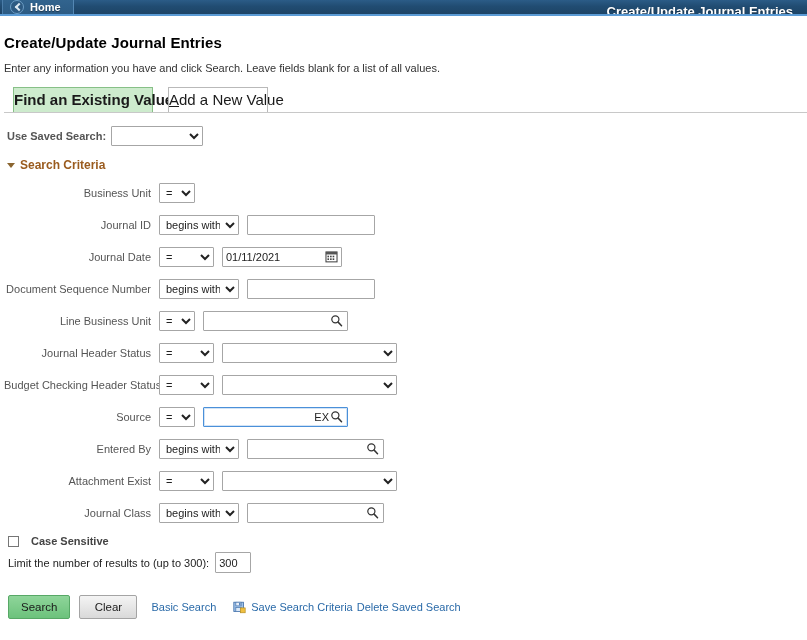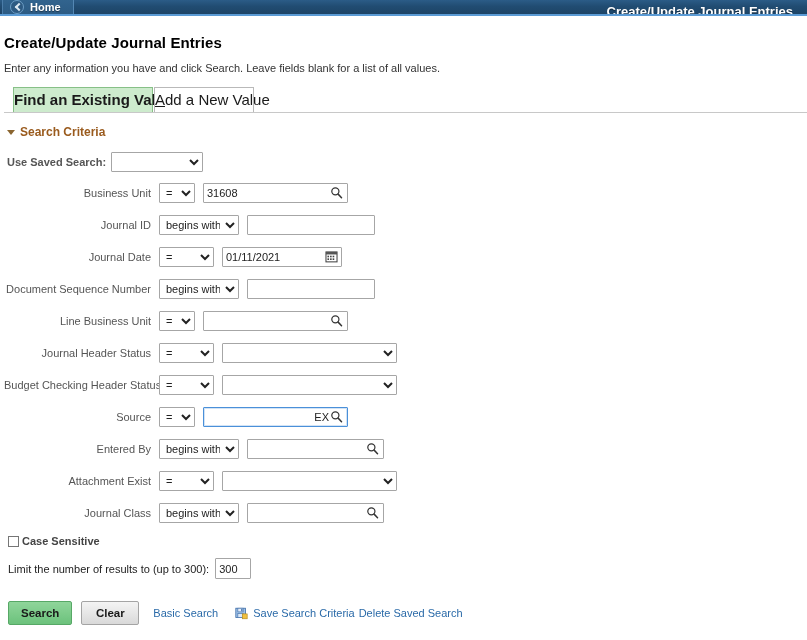--- a/index.html
+++ b/index.html
@@ -123,21 +123,21 @@
   }
   #tab-find {
     left: 9px;
     width: 140px;
     background: #cdebcd;
     border-color: #87c087;
     font-weight: bold;
     color: #1a1a1a;
   }
   #tab-add {
-    left: 150px;
+    left: 164px;
     width: 100px;
     background: #ffffff;
     color: #1a1a1a;
   }
   #tab-add .akey { text-decoration: underline; }
 
   
   #search-criteria-header {
     margin: 12px 0 0 3px;
     display: flex;
@@ -251,39 +251,39 @@
     height: 13px;
     cursor: pointer;
   }
   .val-select { height: 20px; }
 
   
   #case-sensitive-row {
     margin: 4px 0 0 4px;
     display: flex;
     align-items: center;
-    gap: 3px;
+    gap: 12px;
   }
   #case-sensitive-box {
     width: 11px;
     height: 11px;
     border: 1px solid #767676;
     background: #ffffff;
     box-sizing: border-box;
     flex: none;
     cursor: pointer;
   }
   #case-sensitive-label {
     font-size: 11px;
     font-weight: bold;
     color: #444444;
     white-space: nowrap;
   }
   #limit-row {
-    margin: 11px 0 0 4px;
+    margin: 5px 0 0 4px;
     display: flex;
     align-items: center;
     gap: 6px;
   }
   #limit-label {
     font-size: 11px;
     color: #222222;
     white-space: nowrap;
   }
   #limit-input { width: 36px; height: 21px; text-align: left; }
@@ -292,21 +292,21 @@
     margin: 22px 0 0 4px;
     display: flex;
     align-items: center;
   }
   .ps-button {
     height: 24px;
     min-width: 58px;
     padding: 0 12px;
     font-family: "Liberation Sans", sans-serif;
     font-size: 11.5px;
-    font-weight: bold;
+    font-weight: normal;
     color: #1a1a1a;
     border: 1px solid #9a9a9a;
     border-radius: 2px;
     cursor: pointer;
     box-sizing: border-box;
   }
   #search-button {
     background: linear-gradient(to bottom, #8fd59a 0%, #6cc27c 100%);
     border-color: #57a866;
     margin-right: 9px;
@@ -346,38 +346,34 @@
 <div id="page">
 
   <h1 id="page-title">Create/Update Journal Entries</h1>
   <div id="instructions">Enter any information you have and click Search. Leave fields blank for a list of all values.</div>
 
   <div id="tabstrip">
     <div class="tab" id="tab-find">Find an Existing Value</div>
     <div class="tab" id="tab-add"><span class="akey">A</span><span>dd a New Value</span></div>
   </div>
 
+  <div id="saved-search-row">
+    <span id="saved-search-label">Use Saved Search:</span>
+    <select class="ps-select" id="saved-search-select" style="width:92px;"></select>
+  </div>
+
   <div id="search-criteria-header">
     <span class="collapse-triangle"></span>
     <span id="search-criteria-label">Search Criteria</span>
   </div>
 
-  <div id="saved-search-row">
-    <span id="saved-search-label">Use Saved Search:</span>
-    <select class="ps-select" id="saved-search-select" style="width:92px;"></select>
-  </div>
-
   <div id="criteria-rows">
       <div class="field-row">
         <div class="field-label">Business Unit</div>
         <select class="ps-select op-select op-narrow"><option>=</option><option>begins with</option></select>
-        <div class="val-wrap has-icon" style="width: 145px;"><input type="text" class="ps-input val-input" value="31608" style=""><svg viewBox="0 0 16 16" class="lookup-icon">
-            <circle cx="6.6" cy="6.6" r="4.4" fill="none" stroke="#333" stroke-width="1.5"></circle>
-            <line x1="10" y1="10" x2="14.2" y2="14.4" stroke="#333" stroke-width="1.8" stroke-linecap="round"></line>
-          </svg></div>
       </div>
       <div class="field-row">
         <div class="field-label">Journal ID</div>
         <select class="ps-select op-select op-wide"><option>=</option><option selected="">begins with</option></select>
         <div class="val-wrap" style="width: 128px;"><input type="text" class="ps-input val-input" style=""></div>
       </div>
       <div class="field-row">
         <div class="field-label">Journal Date</div>
         <select class="ps-select op-select op-medium"><option>=</option><option>begins with</option></select>
         <div class="val-wrap has-icon" style="width: 120px;"><input type="text" class="ps-input val-input" value="01/11/2021" style=""><svg viewBox="0 0 16 16" class="calendar-icon">

